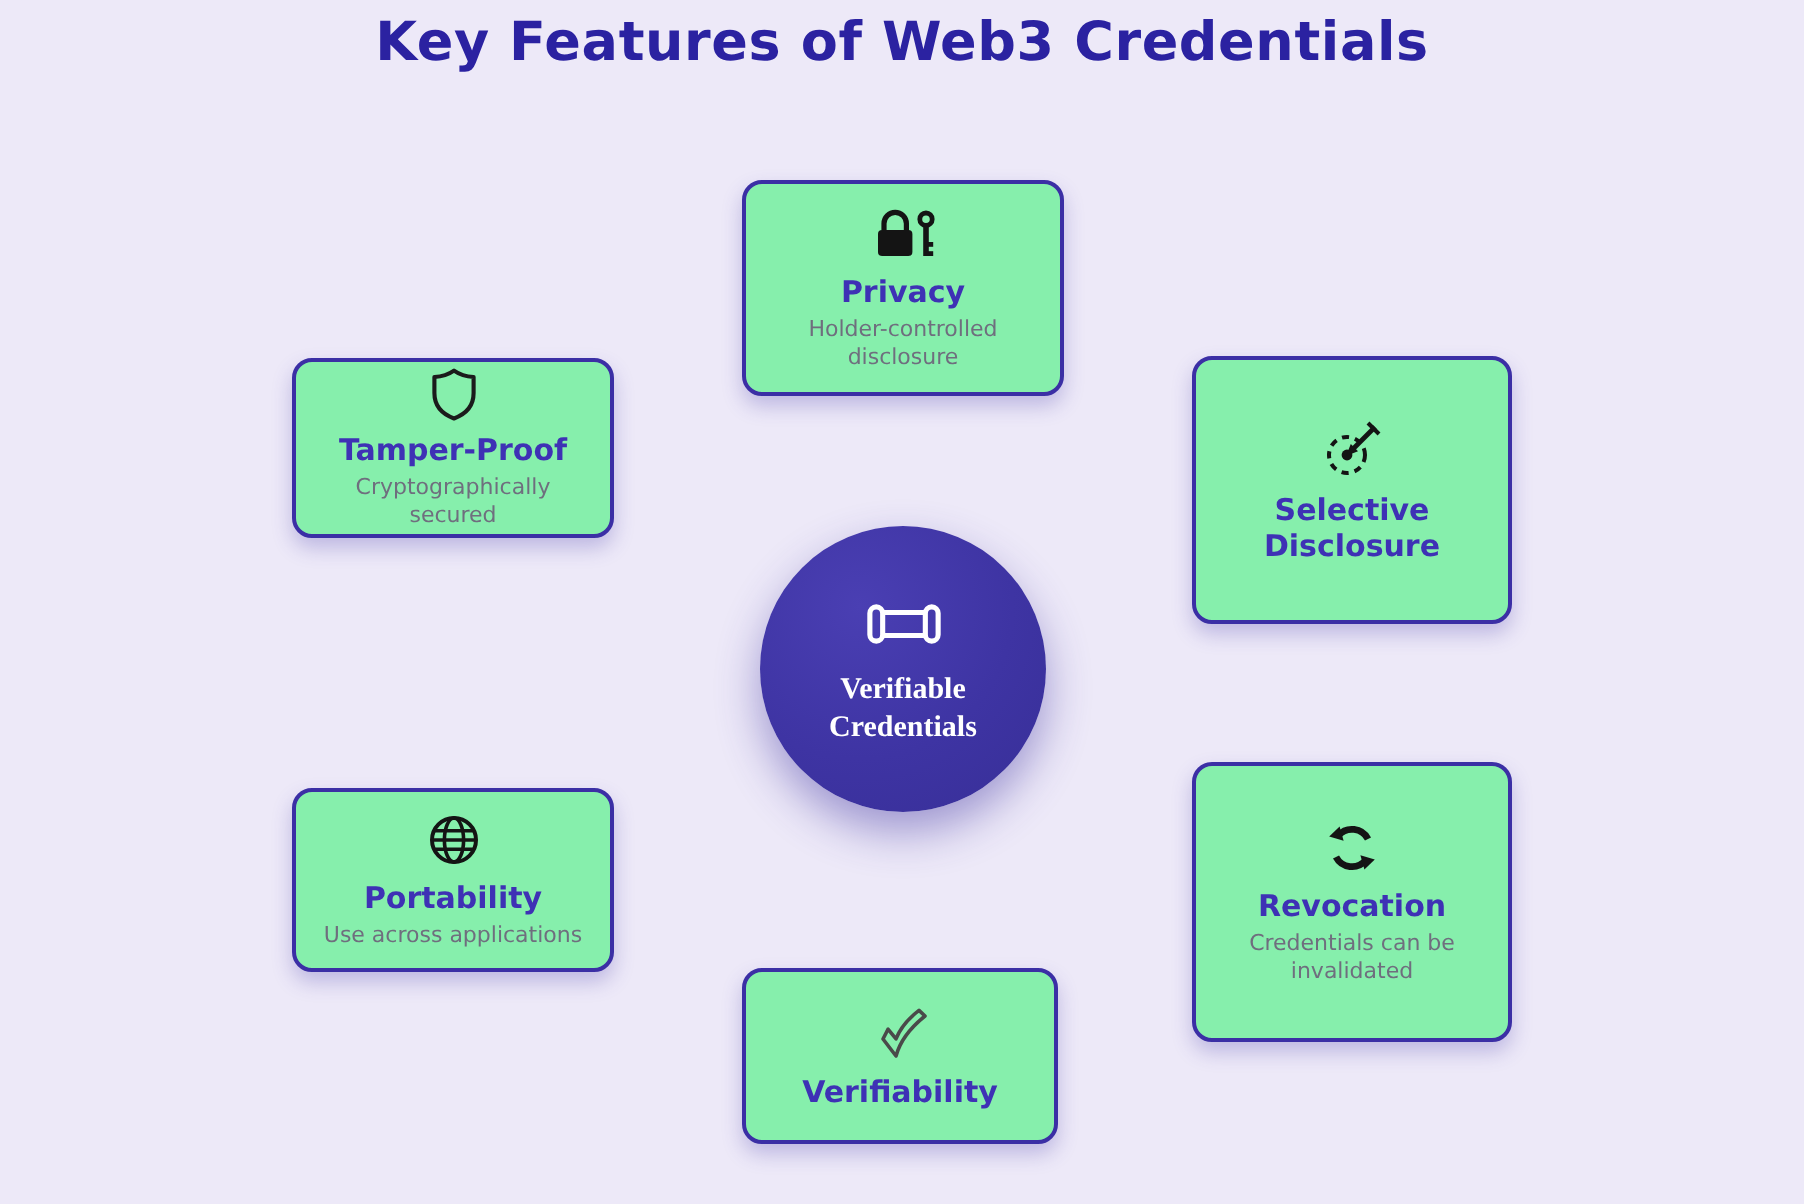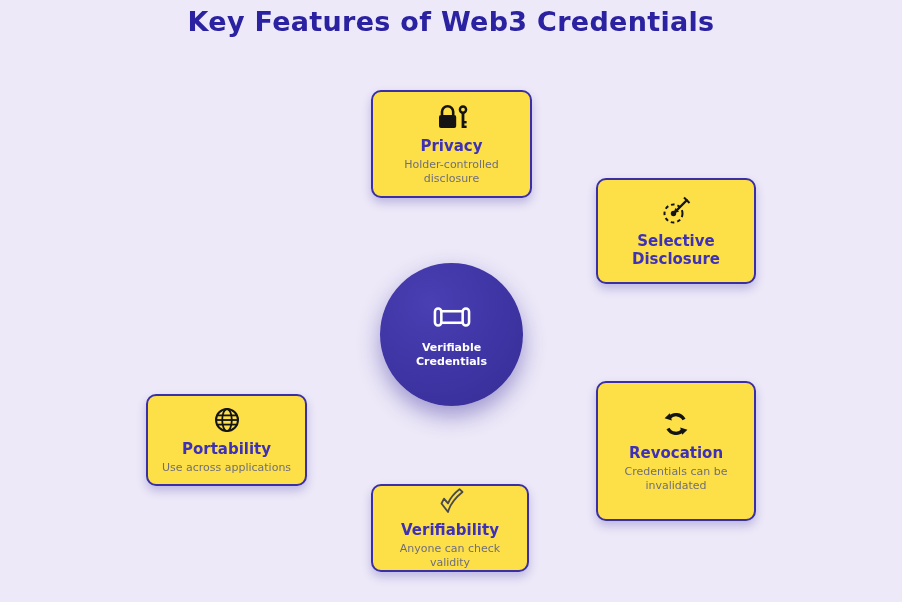--- a/index.html
+++ b/index.html
@@ -21,34 +21,34 @@
     margin: 0;
     text-align: center;
     font-size: 27px;
     font-weight: bold;
     letter-spacing: 0.3px;
     color: #2B22A1;
   }
   .card {
     position: absolute;
     box-sizing: border-box;
-    background: #fde047;
+    background: #86efac;
     border: 2px solid #3B2FA5;
     border-radius: 10px;
     box-shadow: 0 5px 10px rgba(70, 58, 170, 0.28);
     display: flex;
     flex-direction: column;
     align-items: center;
     justify-content: center;
     text-align: center;
     padding: 6px 8px;
   }
   .pos-privacy       { left: 371px; top:  90px; width: 161px; height: 108px; }
   .pos-tamper        { left: 146px; top: 179px; width: 161px; height:  90px; }
-  .pos-selective     { left: 596px; top: 178px; width: 160px; height: 106px; }
+  .pos-selective     { left: 596px; top: 178px; width: 160px; height: 134px; }
   .pos-portability   { left: 146px; top: 394px; width: 161px; height:  92px; }
   .pos-revocation    { left: 596px; top: 381px; width: 160px; height: 140px; }
   .pos-verifiability { left: 371px; top: 484px; width: 158px; height:  88px; }
 
   .icon { display: inline-flex; align-items: center; justify-content: center; margin-bottom: 5px; }
   .icon svg { display: block; }
 
   .card-title {
     margin: 0;
     font-size: 15px;
@@ -73,25 +73,26 @@
     background: radial-gradient(circle at 35% 28%, #4A3FB3 0%, #3E34A3 55%, #372E97 100%);
     box-shadow: 0 10px 22px rgba(62, 50, 160, 0.45);
     display: flex;
     flex-direction: column;
     align-items: center;
     justify-content: center;
     text-align: center;
   }
   .center-node .icon { margin-bottom: 8px; }
   .center-title {
-    font-size: 11px;
+    font-size: 15px;
     font-weight: bold;
     color: #ffffff;
     line-height: 1.25;
     max-width: 110px;
+    font-family: Liberation Serif, serif;
   }
 </style>
 </head>
 <body>
 
 <div class="stage">
 
   <h1 class="page-title">Key Features of Web3 Credentials</h1>
 
   <div class="card pos-privacy">
@@ -102,20 +103,29 @@
         <circle cx="28" cy="7.6" r="3.1" fill="none" stroke="#141414" stroke-width="2.4"></circle>
         <line x1="28" y1="10.7" x2="28" y2="26" stroke="#141414" stroke-width="2.8"></line>
         <line x1="28" y1="20.2" x2="31.6" y2="20.2" stroke="#141414" stroke-width="2.4"></line>
         <line x1="28" y1="24.8" x2="31.6" y2="24.8" stroke="#141414" stroke-width="2.4"></line>
       </svg>
     </span>
     <h3 class="card-title">Privacy</h3>
     <p class="card-subtitle">Holder-controlled disclosure</p>
   </div>
 
+  <div class="card pos-tamper">
+    <span class="icon">
+      <svg width="28" height="28" viewBox="0 0 28 30">
+        <path d="M14 2.5 C11.2 4.5 7.3 5.7 3.5 5.9 v8.6 c0 6.8 4.2 11.3 10.5 13.6 c6.3 -2.3 10.5 -6.8 10.5 -13.6 V5.9 C20.7 5.7 16.8 4.5 14 2.5 z" fill="none" stroke="#1b1b1b" stroke-width="2.2" stroke-linejoin="round"></path>
+      </svg>
+    </span>
+    <h3 class="card-title">Tamper-Proof</h3>
+    <p class="card-subtitle">Cryptographically secured</p>
+  </div>
 
   <div class="card pos-selective">
     <span class="icon">
       <svg width="32" height="32" viewBox="0 0 32 32">
         <circle cx="13.5" cy="18.5" r="9" fill="none" stroke="#141414" stroke-width="2" stroke-dasharray="3.6 3"></circle>
         <circle cx="13.5" cy="18.5" r="2.7" fill="#141414"></circle>
         <line x1="27.5" y1="4.5" x2="16.5" y2="15.5" stroke="#141414" stroke-width="2.4"></line>
         <line x1="24" y1="2.5" x2="29.5" y2="8" stroke="#141414" stroke-width="2"></line>
         <polygon points="13,19 19,16.6 15.4,13 " fill="#141414"></polygon>
       </svg>
@@ -150,21 +160,20 @@
     <p class="card-subtitle">Credentials can be invalidated</p>
   </div>
 
   <div class="card pos-verifiability">
     <span class="icon">
       <svg width="34" height="30" viewBox="0 0 34 30">
         <path d="M8.5 17.5 l6.5 8.5 c2 -7.5 7 -14 14.5 -20 l-3 -2.8 c-6 4.6 -9.5 9.3 -11.5 14.2 l-4 -4.8 z" fill="none" stroke="#4a4a4a" stroke-width="1.8" stroke-linejoin="round"></path>
       </svg>
     </span>
     <h3 class="card-title">Verifiability</h3>
-    <p class="card-subtitle">Anyone can check validity</p>
   </div>
 
   <div class="center-node">
     <span class="icon">
       <svg width="44" height="32" viewBox="0 0 40 30">
         <rect x="4" y="7" width="6" height="16" rx="3" fill="none" stroke="#ffffff" stroke-width="2.4"></rect>
         <rect x="30" y="7" width="6" height="16" rx="3" fill="none" stroke="#ffffff" stroke-width="2.4"></rect>
         <line x1="10" y1="9.6" x2="30" y2="9.6" stroke="#ffffff" stroke-width="2.4"></line>
         <line x1="10" y1="20.4" x2="30" y2="20.4" stroke="#ffffff" stroke-width="2.4"></line>
       </svg>

